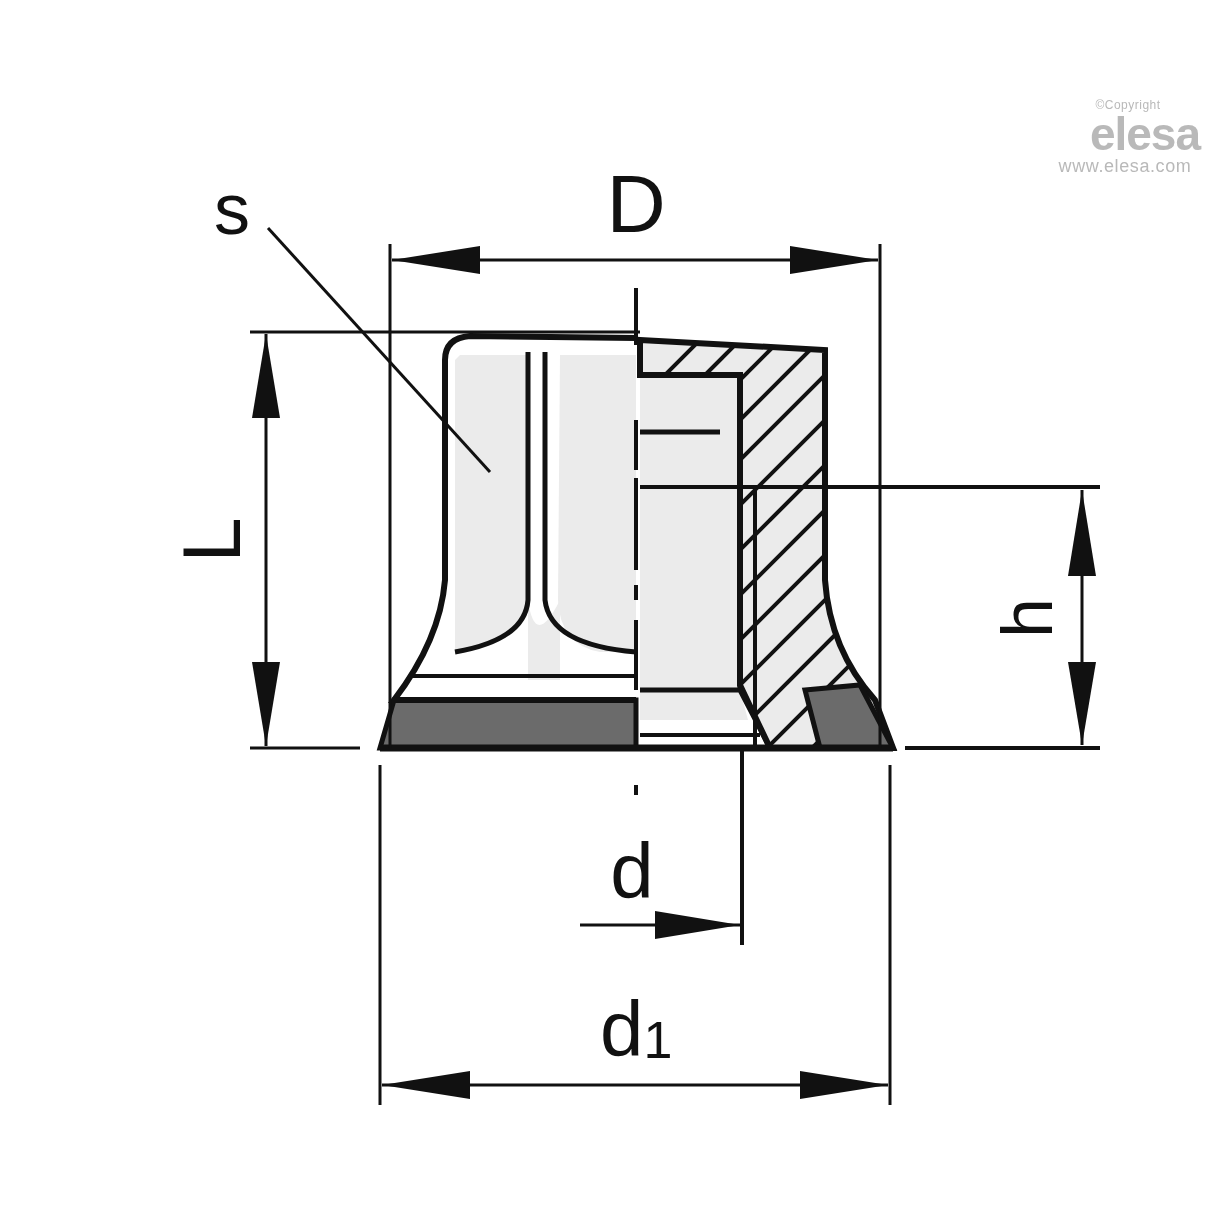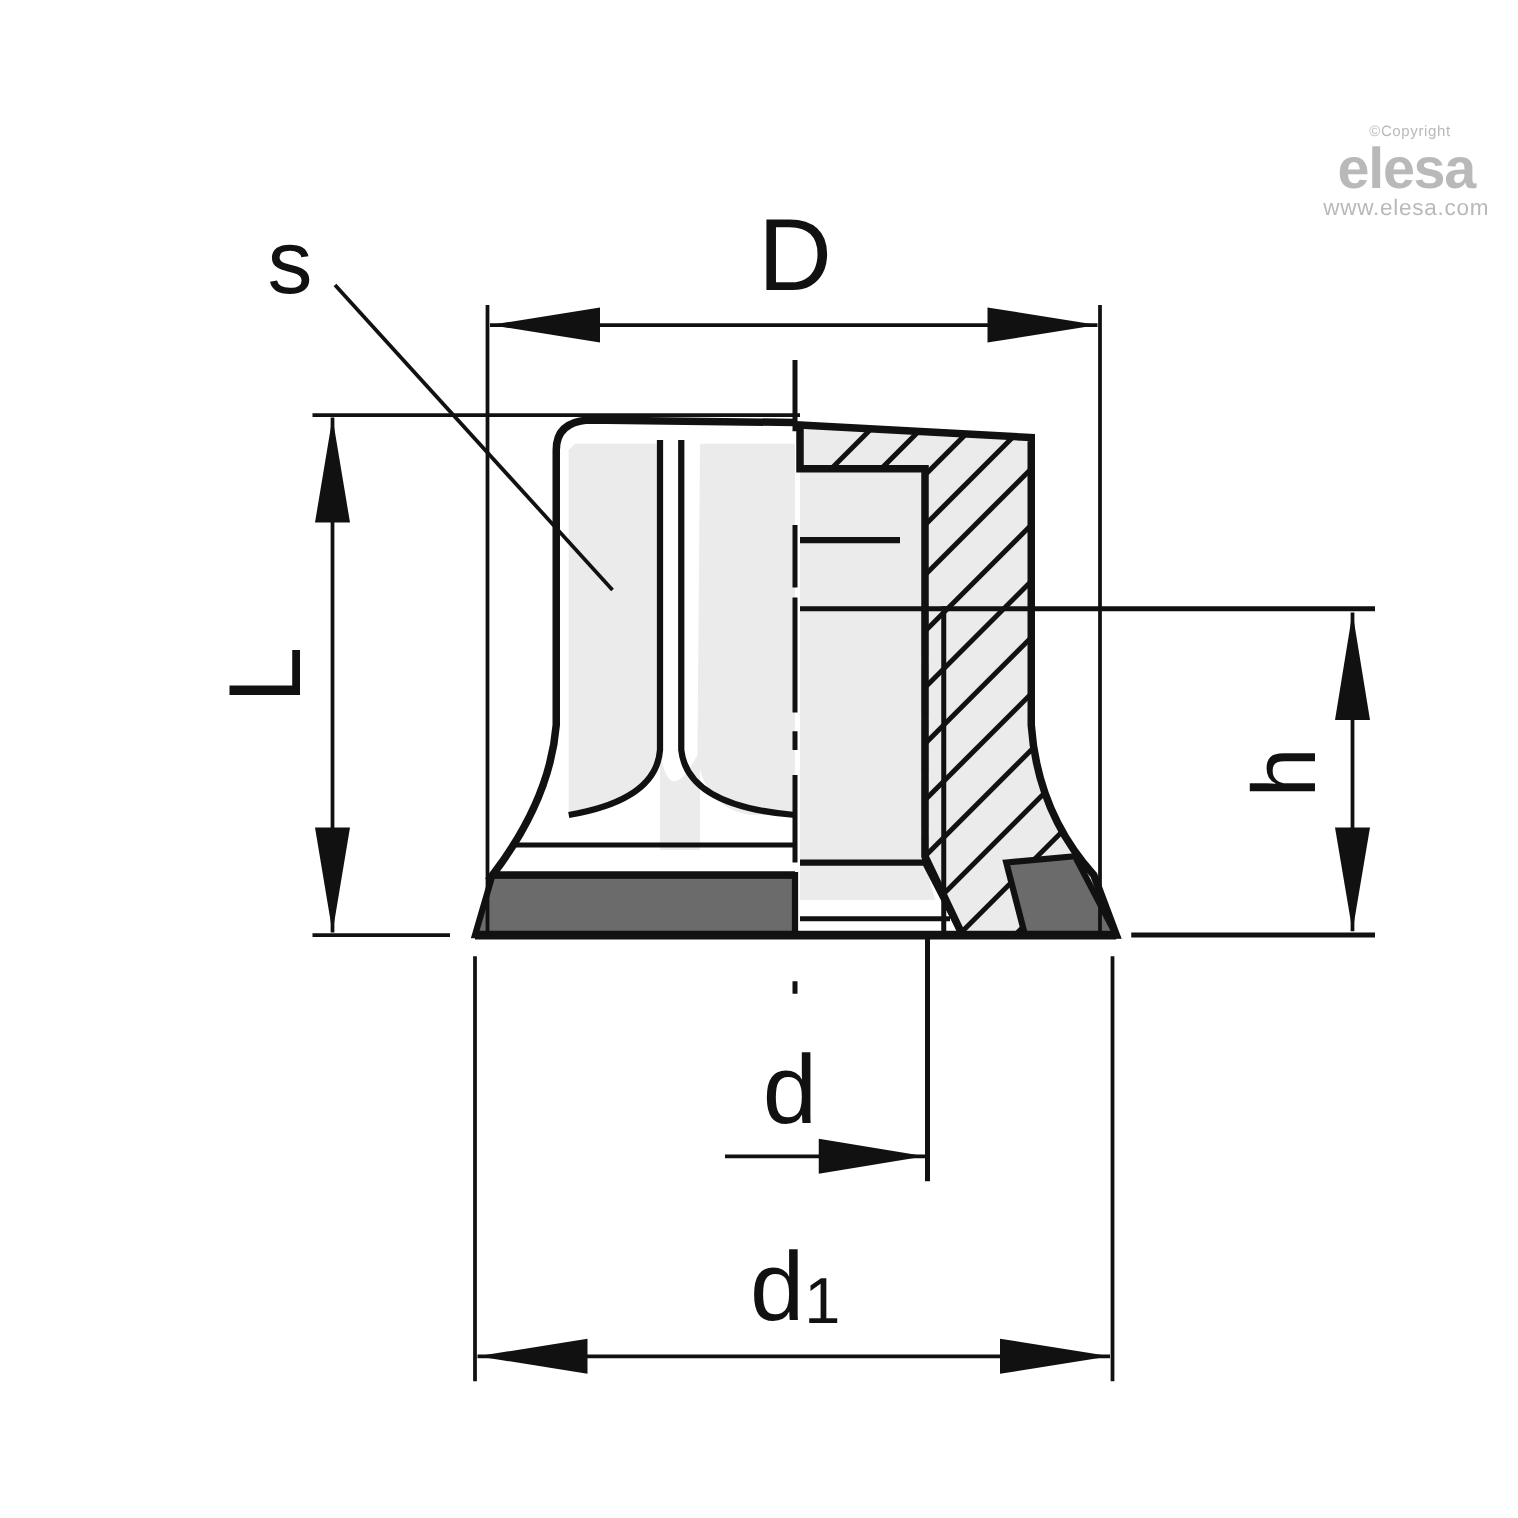--- a/index.html
+++ b/index.html
@@ -2,21 +2,21 @@
 <html><head>
   <meta charset="utf-8">
   <style>
     html, body { margin: 0; padding: 0; background: #ffffff; }
     body { width: 1214px; height: 1214px; position: relative; overflow: hidden;
            font-family: "Liberation Sans", sans-serif; }
     .drawing { position: absolute; left: 0; top: 0; width: 1214px; height: 1214px; }
     .dim-label { font-family: "Liberation Sans", sans-serif; fill: #111111; }
     .brand { position: absolute; right: 14px; top: 98px; width: 150px; text-align: center; color: #b9b9b9; }
     .brand .copy { font-size: 12px; letter-spacing: 0.5px; margin-left: 6px; text-align: center; }
-    .brand .logo { font-size: 46px; font-weight: bold; letter-spacing: -1px; line-height: 44px; font-family: "Liberation Sans", sans-serif; }
+    .brand .logo { font-size: 46px; font-weight: bold; letter-spacing: -1px; line-height: 44px; font-family: "Liberation Sans", sans-serif; text-align: right; }
     .brand .url { font-size: 18px; letter-spacing: 0.6px; }
   </style>
 </head>
 <body>
 
 <div class="brand">
   <div class="copy">©Copyright</div>
   <div class="logo">elesa</div>
   <div class="url">www.elesa.com</div>
 </div>

